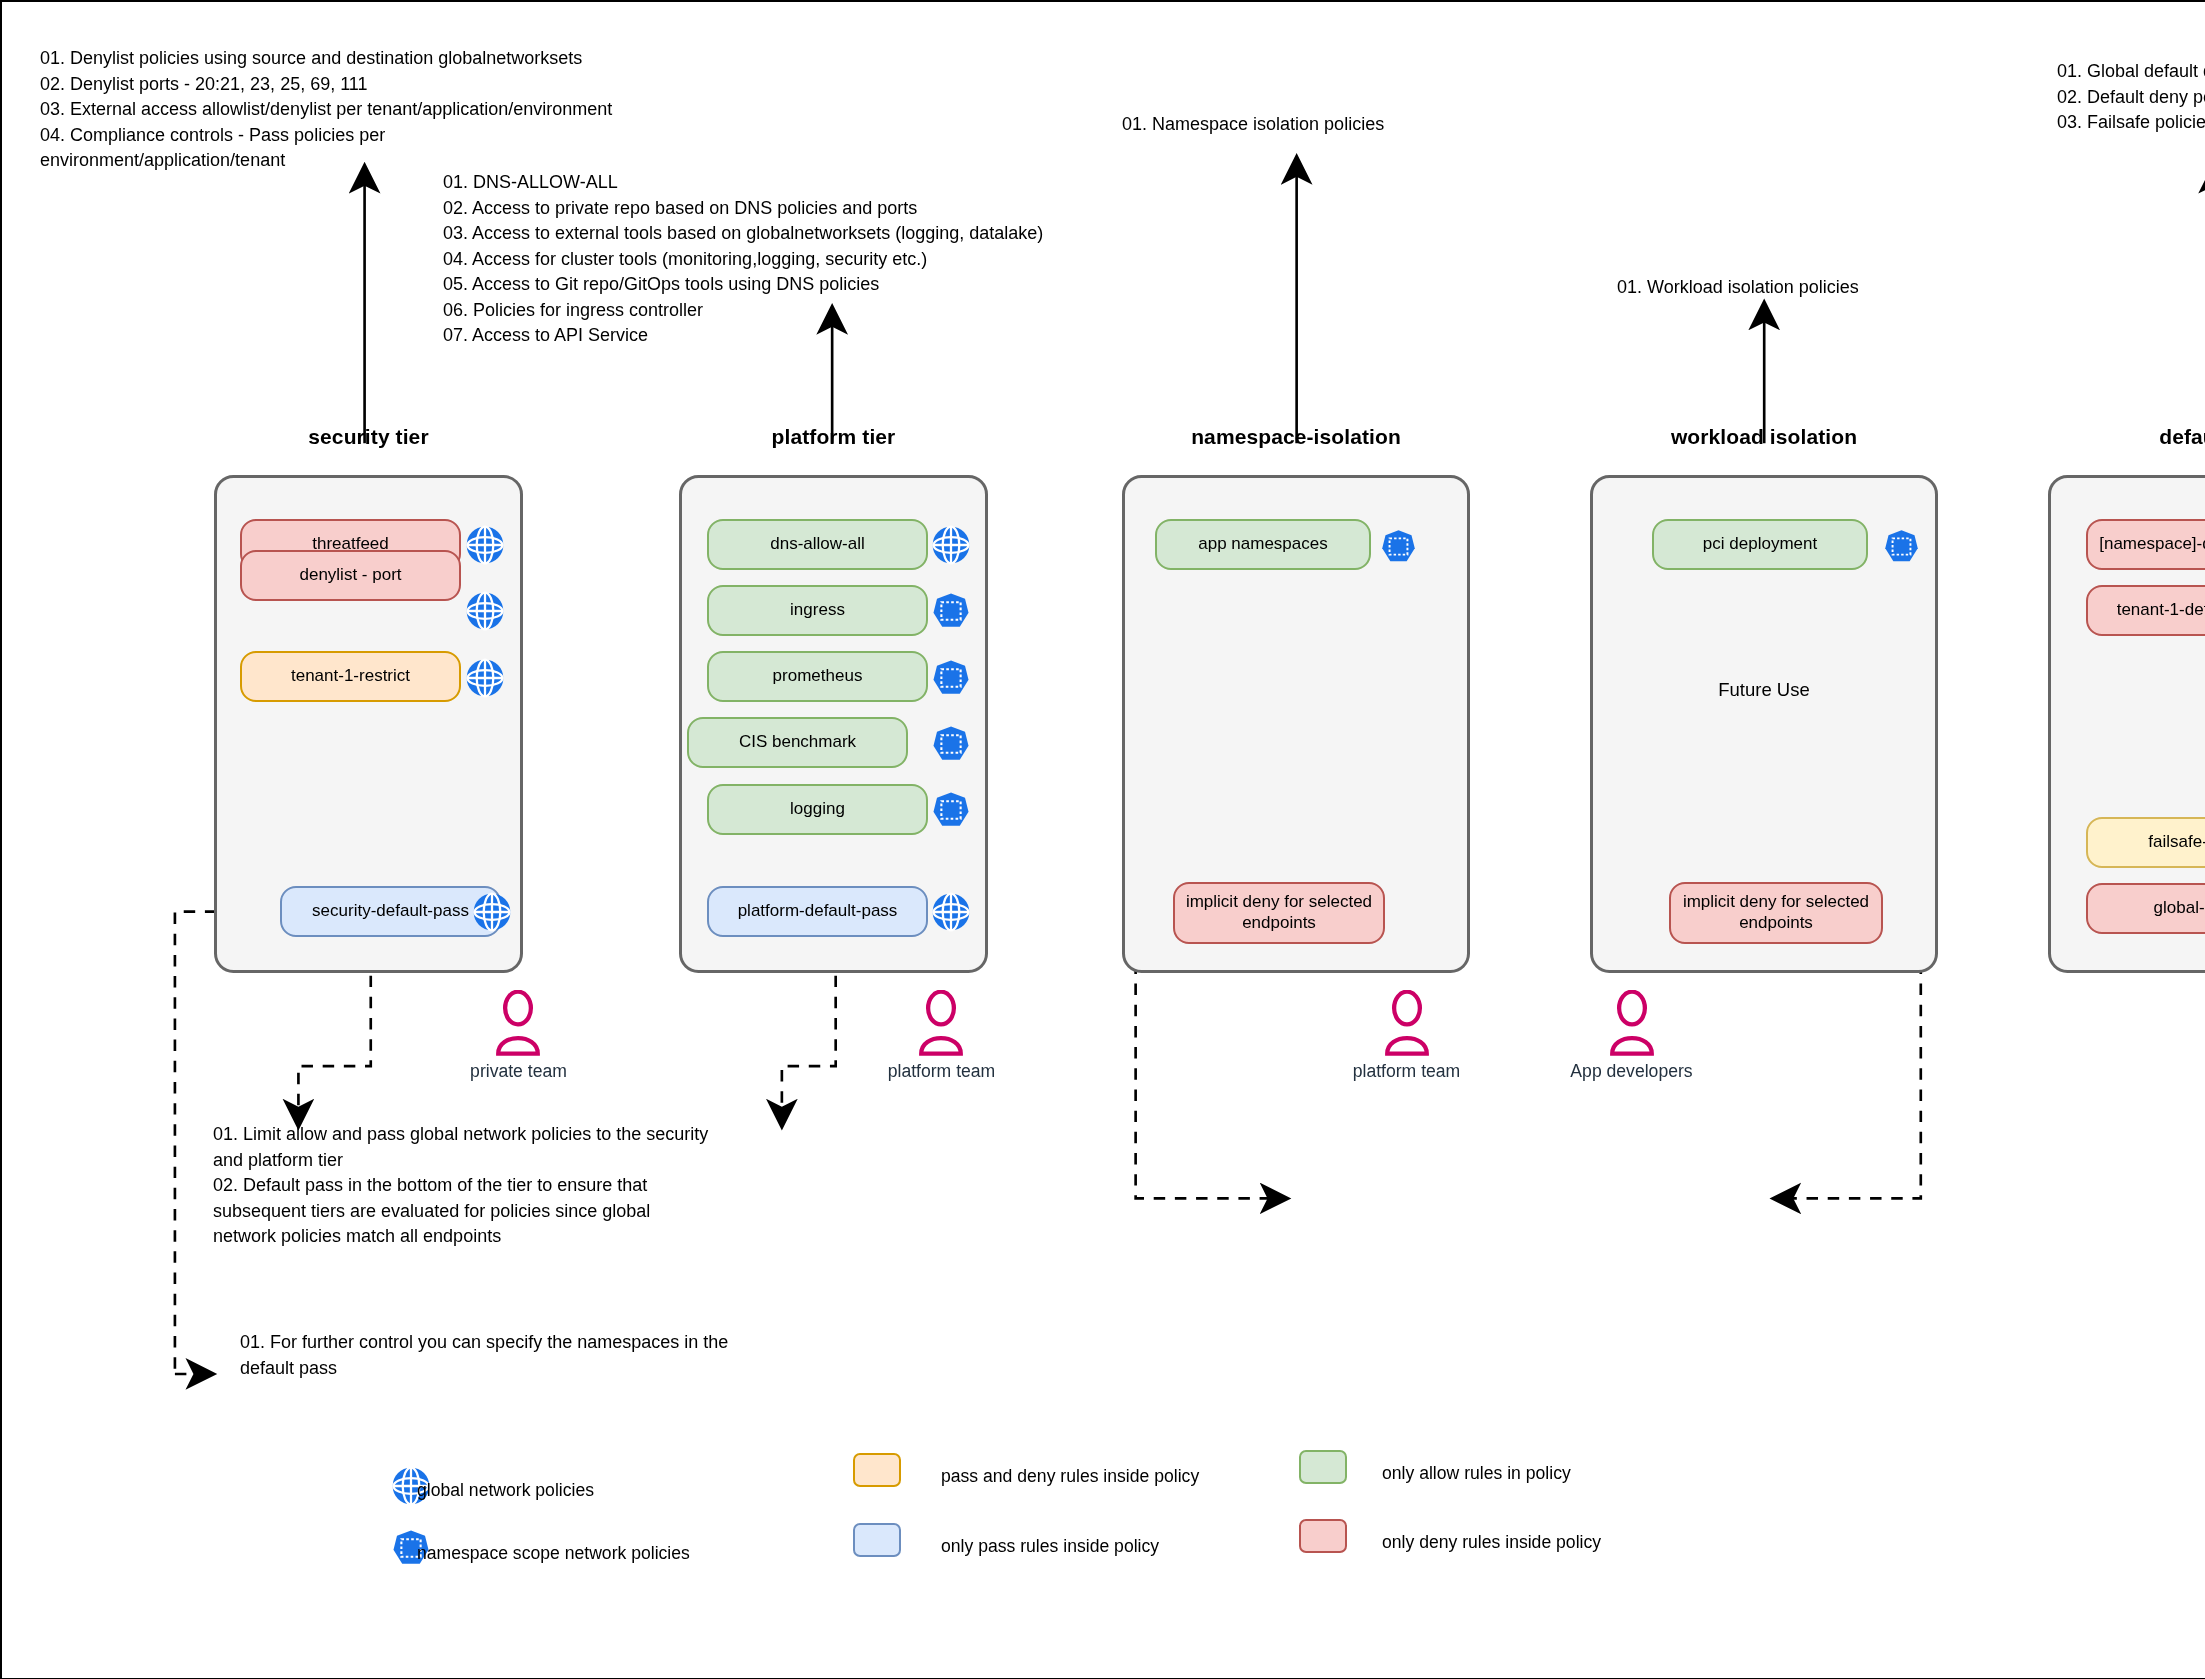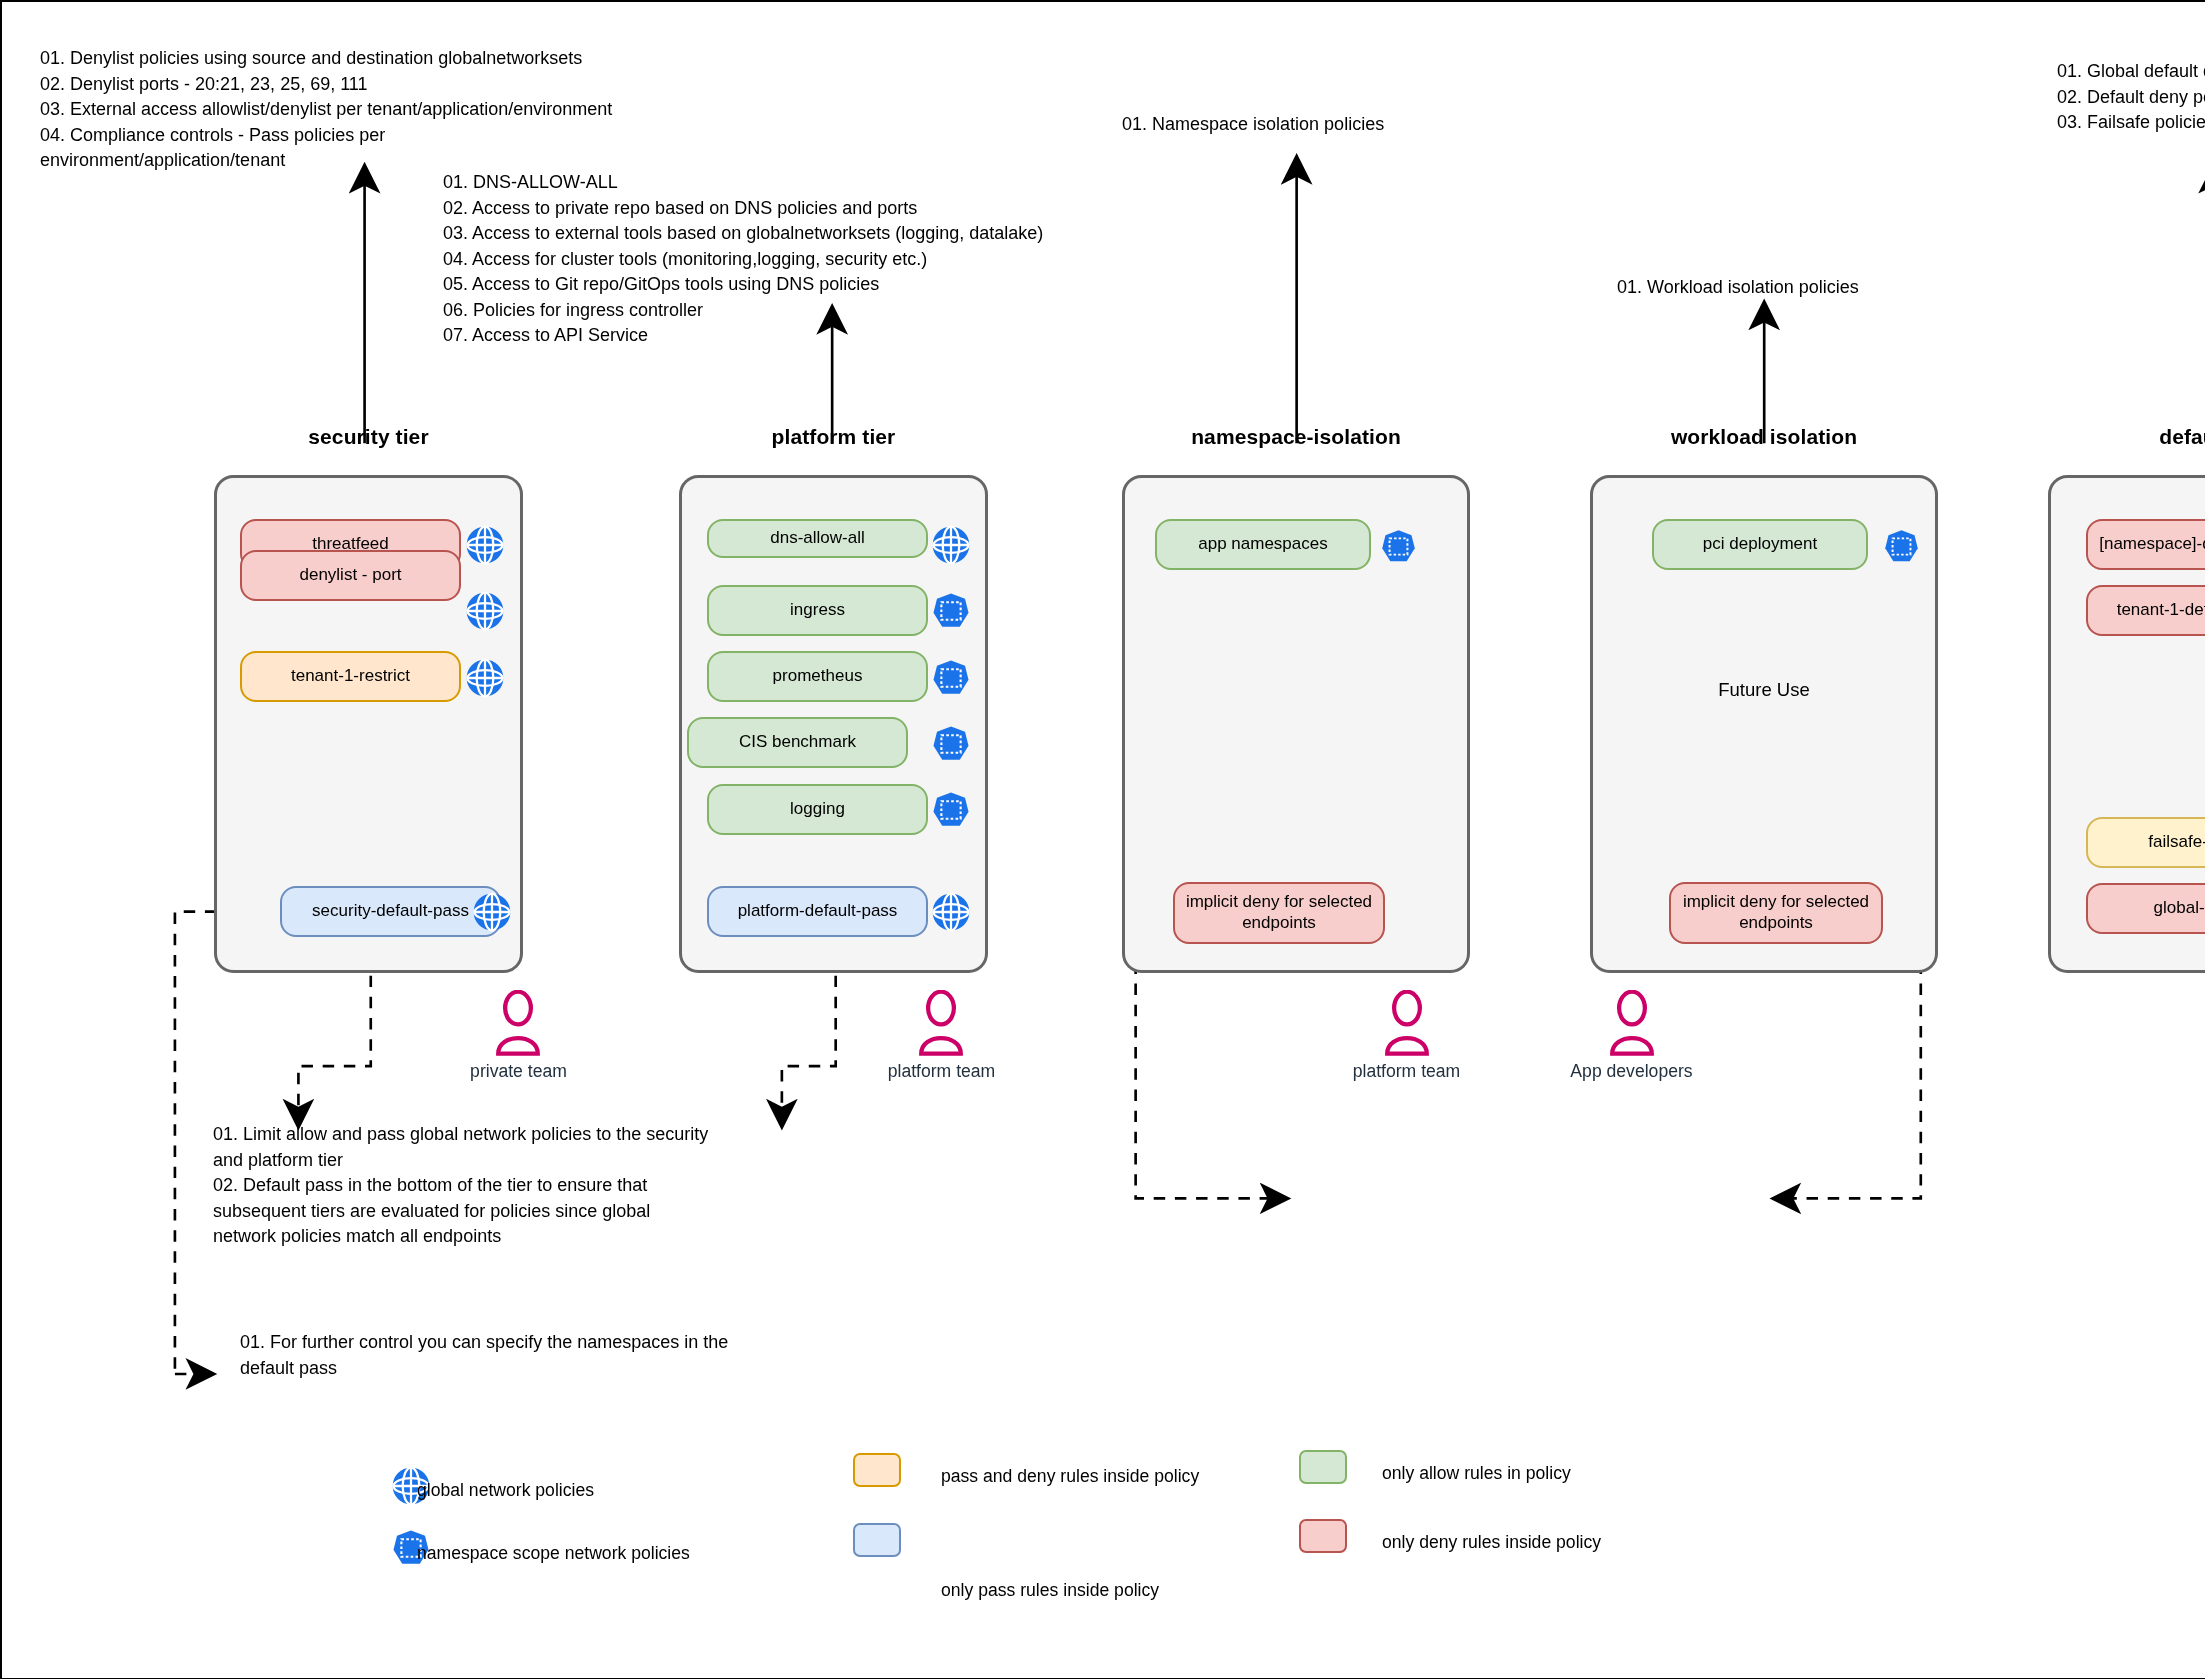--- a/index.html
+++ b/index.html
@@ -198,21 +198,21 @@
       <ellipse cx="30" cy="21" rx="15" ry="19"></ellipse>
       <path d="M7,74 C7,50 53,50 53,74 Z"></path>
         </g>
       </svg>
   </div>
   <div class="person-label" style="left:415px;top:1059px;width:203px;">private team</div>
 
   <div class="tier-title" style="left:677px;top:423px;width:309px;">platform tier</div>
   <div class="tier-box" style="left:677px;top:473px;width:309px;height:498px;"></div>
 
-  <div class="pill p-allow" style="left:705px;top:517px;width:221px;height:39px;">dns-allow-all</div>
+  <div class="pill p-allow" style="left:705px;top:517px;width:221px;height:51px;">dns-allow-all</div>
   <div class="icon" style="left:928px;top:522px;">
     <svg width="42" height="42" viewBox="0 0 48 48">
         <circle cx="24" cy="24" r="21" fill="#1a73e8"></circle>
       <g stroke="#fff" stroke-width="2.6" fill="none">
         <ellipse cx="24" cy="24" rx="9.5" ry="21"></ellipse>
           <ellipse cx="24" cy="24" rx="20" ry="9"></ellipse>
         <line x1="3" y1="24" x2="45" y2="24"></line>
           <line x1="24" y1="3" x2="24" y2="45"></line>
         </g>
       </svg>
@@ -360,21 +360,21 @@
       <path d="M24,4 L40,10 L44,26 L34,42 L14,42 L4,26 L8,10 Z" fill="#1a73e8"></path>
       <rect x="13" y="14" width="22" height="20" fill="none" stroke="#fff" stroke-width="2.4" stroke-dasharray="3,2.6"></rect>
       </svg>
   </div>
   <div class="legend-label" style="left:415px;top:1541px;">namespace scope network policies</div>
 
   <div class="legend-swatch p-mixed" style="left:851px;top:1451px;"></div>
   <div class="legend-label" style="left:939px;top:1464px;">pass and deny rules inside policy</div>
 
   <div class="legend-swatch p-pass" style="left:851px;top:1521px;"></div>
-  <div class="legend-label" style="left:939px;top:1534px;margin-top:44px;">only pass rules inside policy</div>
+  <div class="legend-label" style="left:939px;top:1534px;">only pass rules inside policy</div>
 
   <div class="legend-swatch p-allow" style="left:1297px;top:1448px;"></div>
   <div class="legend-label" style="left:1380px;top:1461px;">only allow rules in policy</div>
 
   <div class="legend-swatch p-deny" style="left:1297px;top:1517px;"></div>
   <div class="legend-label" style="left:1380px;top:1530px;">only deny rules inside policy</div>
 
 </div>
 
 

